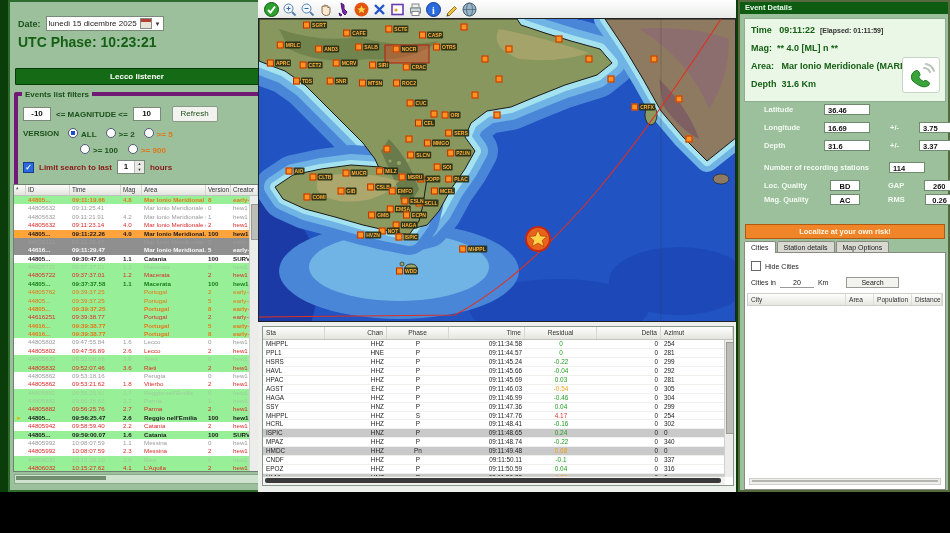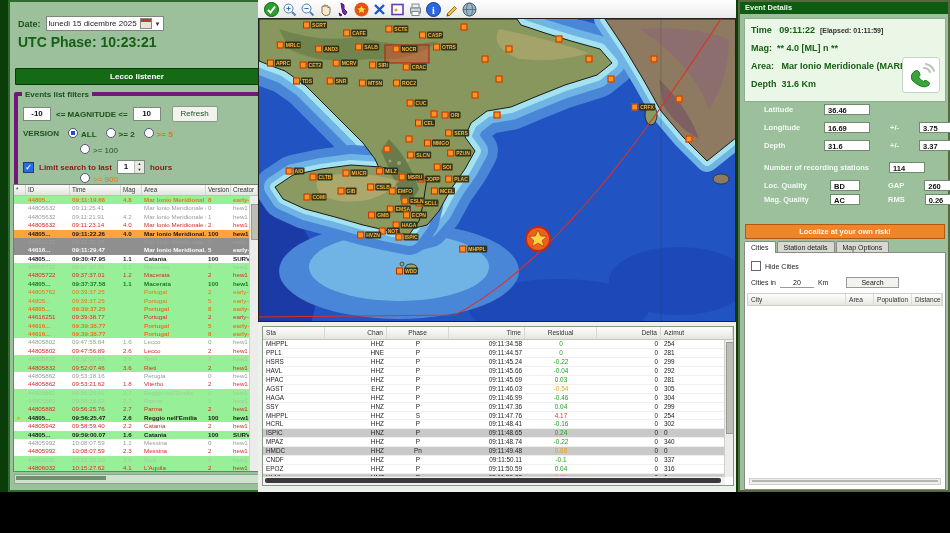--- a/index.html
+++ b/index.html
@@ -17,21 +17,21 @@
   .date-combo .arr{font-size:6px;color:#333;}
   .utc-time{position:absolute;left:8px;top:32px;font-size:14px;font-weight:bold;color:#156015;}
   .pause-btn{position:absolute;left:5px;top:66px;width:242px;height:15px;background:#156b15;border:1px solid #063d06;color:#fff;font-size:8px;font-weight:bold;text-align:center;line-height:15px;border-radius:1px;}
   .filters{position:absolute;left:4px;top:90px;width:246px;height:88px;border:4px solid #701a75;border-radius:2px;}
   .filters-title{position:absolute;left:4px;top:-6px;background:#9cbf9c;padding:0 3px;font-size:8px;font-weight:bold;color:#1c521c;}
   .mag-row{position:absolute;left:5px;top:10px;display:flex;align-items:center;gap:5px;}
   .num-box{background:#fff;border:1px solid #7a8a7a;font-size:8px;font-weight:bold;color:#111;width:26px;height:12px;text-align:center;line-height:12px;}
   .mag-label{font-size:8px;font-weight:bold;color:#1c521c;}
   .refresh-btn{background:#f2f2ee;border:1px solid #8a9a8a;font-size:8px;color:#1c521c;height:14px;padding:0 8px;line-height:13px;border-radius:2px;margin-left:6px;}
   .ver-row{position:absolute;left:5px;top:32px;display:flex;align-items:center;gap:9px;font-size:8px;font-weight:bold;color:#1c521c;}
-  .ver-row2{position:absolute;left:62px;top:48px;display:flex;align-items:center;gap:18px;font-size:8px;font-weight:normal;flex-direction:column;}
+  .ver-row2{position:absolute;left:62px;top:48px;display:flex;align-items:center;gap:10px;font-size:8px;font-weight:bold;}
   .radio{display:inline-block;width:8px;height:8px;border-radius:50%;background:#fff;border:1px solid #557;vertical-align:-1px;margin-right:3px;}
   .radio.on{background:radial-gradient(circle,#1a4ecc 0 40%,#fff 45%);}
   .opt-orange{color:#e07818;}
   .limit-row{position:absolute;left:5px;top:64px;display:flex;align-items:center;gap:5px;font-size:8px;font-weight:bold;color:#8a1a1a;}
   .chk{width:9px;height:9px;background:#2a6adf;border:1px solid #1a3a8f;color:#fff;font-size:8px;line-height:9px;text-align:center;}
   .spin{display:flex;background:#fff;border:1px solid #7a8a7a;height:12px;}
   .spin b{font-size:8px;color:#111;width:16px;text-align:center;line-height:12px;}
   .spin i{width:9px;display:flex;flex-direction:column;font-size:4px;color:#333;font-style:normal;border-left:1px solid #bbb;}
   .spin i span{flex:1;text-align:center;line-height:5px;background:#e8e8e4;}
 
@@ -81,21 +81,21 @@
   
   .panel-right{position:absolute;left:738px;top:0;width:212px;height:492px;background:#9cbf9c;border:2px solid #556b3f;box-sizing:border-box;}
   .ed-header{position:absolute;left:0;top:0;width:100%;height:12px;background:#0e5c12;color:#eafaea;font-size:7.5px;font-weight:bold;line-height:12px;padding-left:5px;box-sizing:border-box;}
   .ed-summary{position:absolute;left:4px;top:16px;width:200px;height:82px;background:#eaf7e6;border:1px solid #8fae8f;}
   .ed-line{position:absolute;left:6px;font-size:9px;font-weight:bold;color:#156015;white-space:nowrap;}
   .ed-line .lab{display:inline-block;}
   .ed-elapsed{font-size:7px;color:#333;font-weight:bold;}
   .phone-box{position:absolute;right:5px;top:38px;width:36px;height:34px;background:#fff;border:1px solid #c5d5c5;border-radius:3px;display:flex;align-items:center;justify-content:center;}
   .fld-row{position:absolute;left:24px;display:flex;align-items:center;gap:20px;font-size:7.5px;font-weight:bold;color:#f2faf2;}
   .fld-box{background:#fff;border:1px solid #6f8a6f;font-size:7.5px;font-weight:bold;color:#111;height:11px;line-height:11px;text-align:left;padding:0 3px;box-sizing:border-box;}
-  .w46{width:46px;} .w34{width:36px;} .w30{width:30px;}
+  .w46{width:46px;} .w34{width:36px;} .w30{width:30px;text-align:center;}
   .not-eq-btn{position:absolute;left:5px;top:206px;width:198px;height:13px;background:#156b15;border:1px solid #063d06;color:#fff;font-size:7.5px;font-weight:bold;text-align:center;line-height:13px;}
   .risk-btn{position:absolute;left:5px;top:222px;width:198px;height:13px;background:#f08428;border:1px solid #b05a10;color:#fff8e8;font-size:7.5px;font-weight:bold;text-align:center;line-height:13px;}
   .tabs{position:absolute;left:4px;top:239px;display:flex;gap:1px;font-size:7px;color:#222;}
   .tab{background:#d9d9d2;border:1px solid #8a8a84;border-bottom:none;padding:2px 6px;border-radius:2px 2px 0 0;}
   .tab.active{background:#fff;font-weight:normal;position:relative;z-index:2;}
   .tab-content{position:absolute;left:4px;top:250px;width:200px;height:236px;background:#fff;border:1px solid #8a8a84;}
   .hide-cities{position:absolute;left:6px;top:8px;display:flex;align-items:center;gap:4px;font-size:7px;color:#222;}
   .chk-empty{width:8px;height:8px;background:#fff;border:1px solid #667;}
   .cities-in{position:absolute;left:6px;top:24px;display:flex;align-items:center;gap:4px;font-size:7px;color:#222;}
   .cities-km{width:30px;border:none;border-bottom:1px solid #999;font-size:7px;text-align:center;color:#111;}

